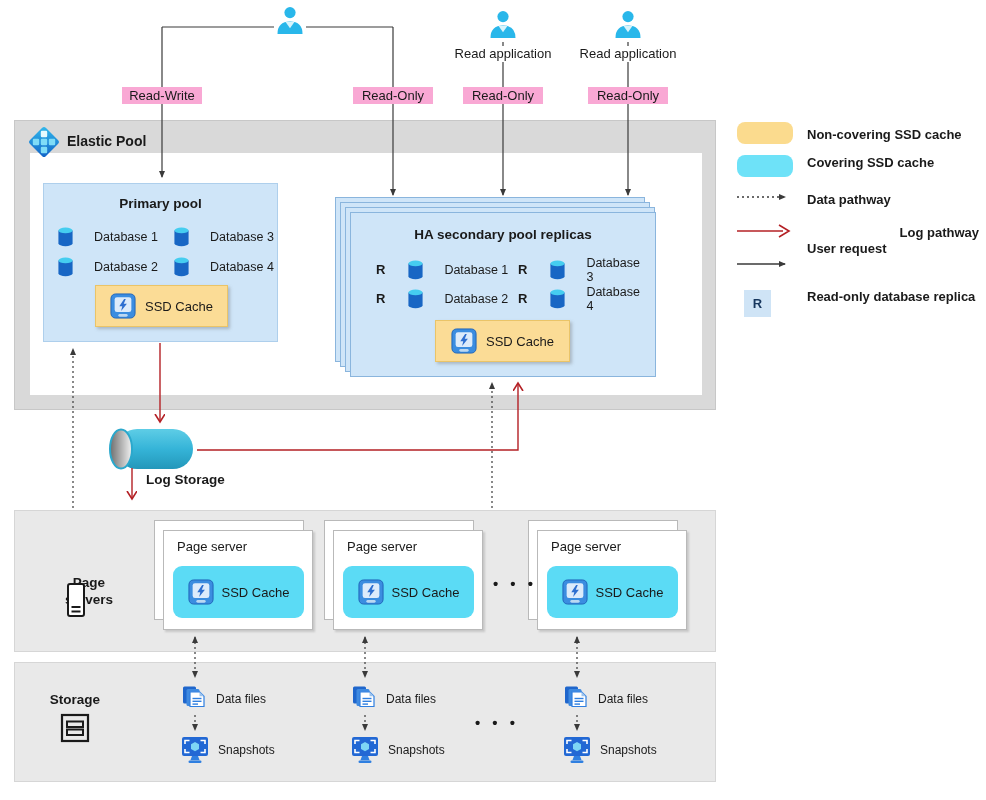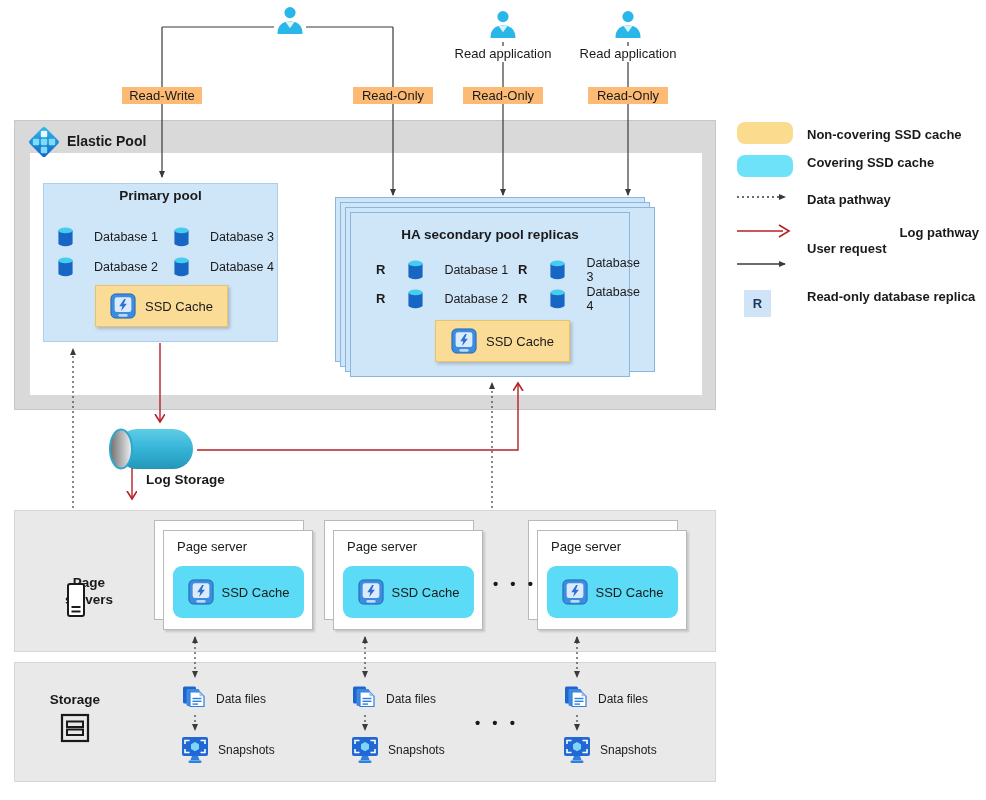--- a/index.html
+++ b/index.html
@@ -1,41 +1,41 @@
 <!DOCTYPE html>
 <html><head>
 <meta charset="utf-8">
 <style>
   html,body{margin:0;padding:0;background:#fff;}
   #canvas{position:relative;width:986px;height:800px;background:#fff;
     font-family:"Liberation Sans",sans-serif;color:#1a1a1a;overflow:hidden;}
   
   .user-icon{position:absolute;width:32px;height:34px;z-index:50;background:#fff;}
   .app-label{position:absolute;font-size:13px;text-align:center;line-height:16px;background:#fff;z-index:50;}
-  .req-label{position:absolute;width:80px;text-align:center;font-size:13px;background:#fdba74;z-index:55;padding:1px 0;}
+  .req-label{position:absolute;width:80px;text-align:center;font-size:13px;background:#f9a8d4;z-index:55;padding:1px 0;}
   .replica-range{position:absolute;left:523px;top:181px;width:84px;text-align:center;font-size:13px;letter-spacing:2px;}
   
   .elastic-outer{position:absolute;left:14px;top:120px;width:702px;height:290px;background:#d9d9d9;border:1px solid #c7c7c7;box-sizing:border-box;}
   .elastic-inner{position:absolute;left:30px;top:153px;width:672px;height:242px;background:#fff;}
   .ep-icon{position:absolute;left:27px;top:125px;width:34px;height:34px;z-index:5;}
   .ep-title{position:absolute;left:67px;top:133px;font-size:14px;font-weight:bold;z-index:5;}
   .pool{position:absolute;background:#cfe5f8;border:1px solid #aecfec;box-sizing:border-box;}
   .primary-pool{left:43px;top:183px;width:235px;height:159px;}
-  .pool-title{text-align:center;font-weight:bold;font-size:13.5px;padding-top:4px;}
+  .pool-title{text-align:center;font-weight:bold;font-size:13.5px;padding-top:12px;}
   .db-grid{position:absolute;left:13px;top:38px;display:grid;grid-template-columns:116px 106px;grid-auto-rows:30px;align-items:center;}
   .db-item{display:flex;align-items:center;gap:20px;font-size:12.5px;}
   .db-item svg{flex:0 0 auto;}
   .r-prefix{font-weight:bold;font-size:13px;margin-right:2px;}
   .ssd-box{position:absolute;display:flex;align-items:center;justify-content:center;gap:9px;
     background:#fbdc96;border:1px solid #eac468;box-sizing:border-box;font-size:13px;
     box-shadow:2px 2px 3px rgba(100,100,100,.35);}
   .primary-ssd{left:51px;top:101px;width:133px;height:42px;}
   
   .ha-layer{position:absolute;width:310px;height:165px;background:#cfe5f8;border:1px solid #8ab5dd;box-sizing:border-box;}
-  .ha-front{position:absolute;left:350px;top:212px;width:280px;height:165px;background:#cfe5f8;border:1px solid #8ab5dd;box-sizing:border-box;}
+  .ha-front{position:absolute;left:350px;top:212px;width:306px;height:165px;background:#cfe5f8;border:1px solid #8ab5dd;box-sizing:border-box;}
   .ha-title{text-align:center;font-weight:bold;font-size:13.5px;padding-top:14px;}
   .ha-grid{position:absolute;left:25px;top:42px;display:grid;grid-template-columns:142px 132px;grid-auto-rows:29px;align-items:center;}
   .ha-ssd{left:84px;top:107px;width:135px;height:42px;}
   
   .log-cyl{position:absolute;left:103px;top:426px;width:100px;height:46px;}
   .log-label{position:absolute;left:146px;top:472px;font-size:13.5px;font-weight:bold;}
   
   .band{position:absolute;left:14px;width:702px;background:#e9e9e9;border:1px solid #d6d6d6;box-sizing:border-box;}
   .band-pages{top:510px;height:142px;}
   .band-storage{top:662px;height:120px;}

